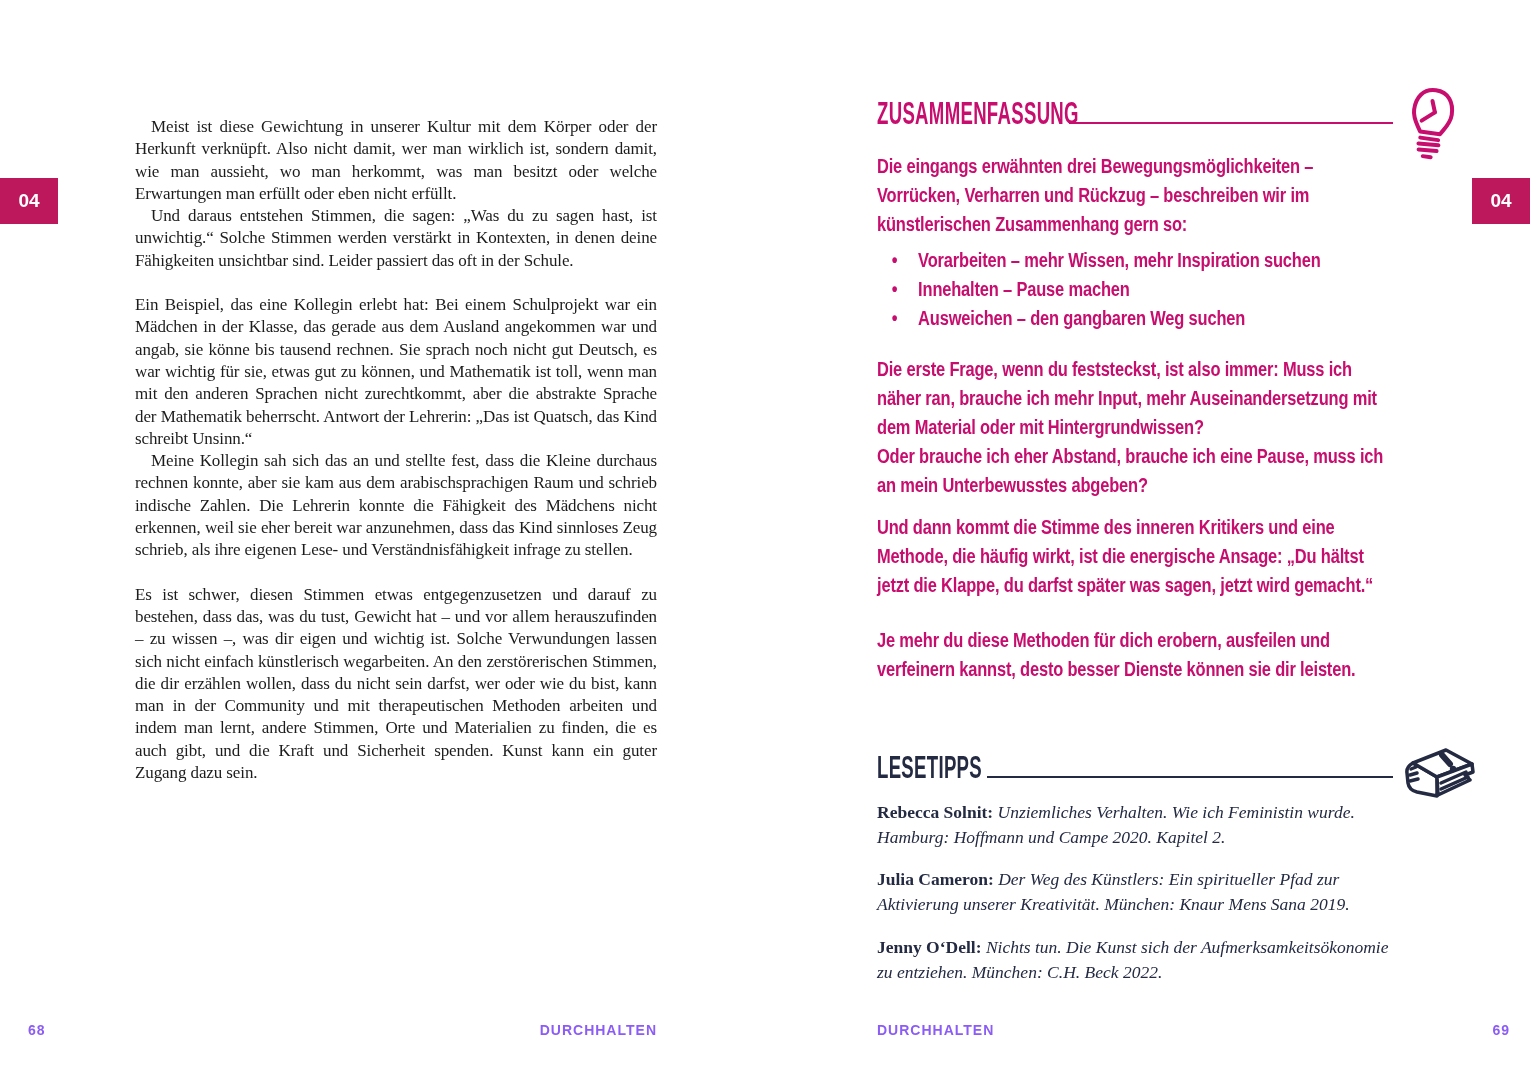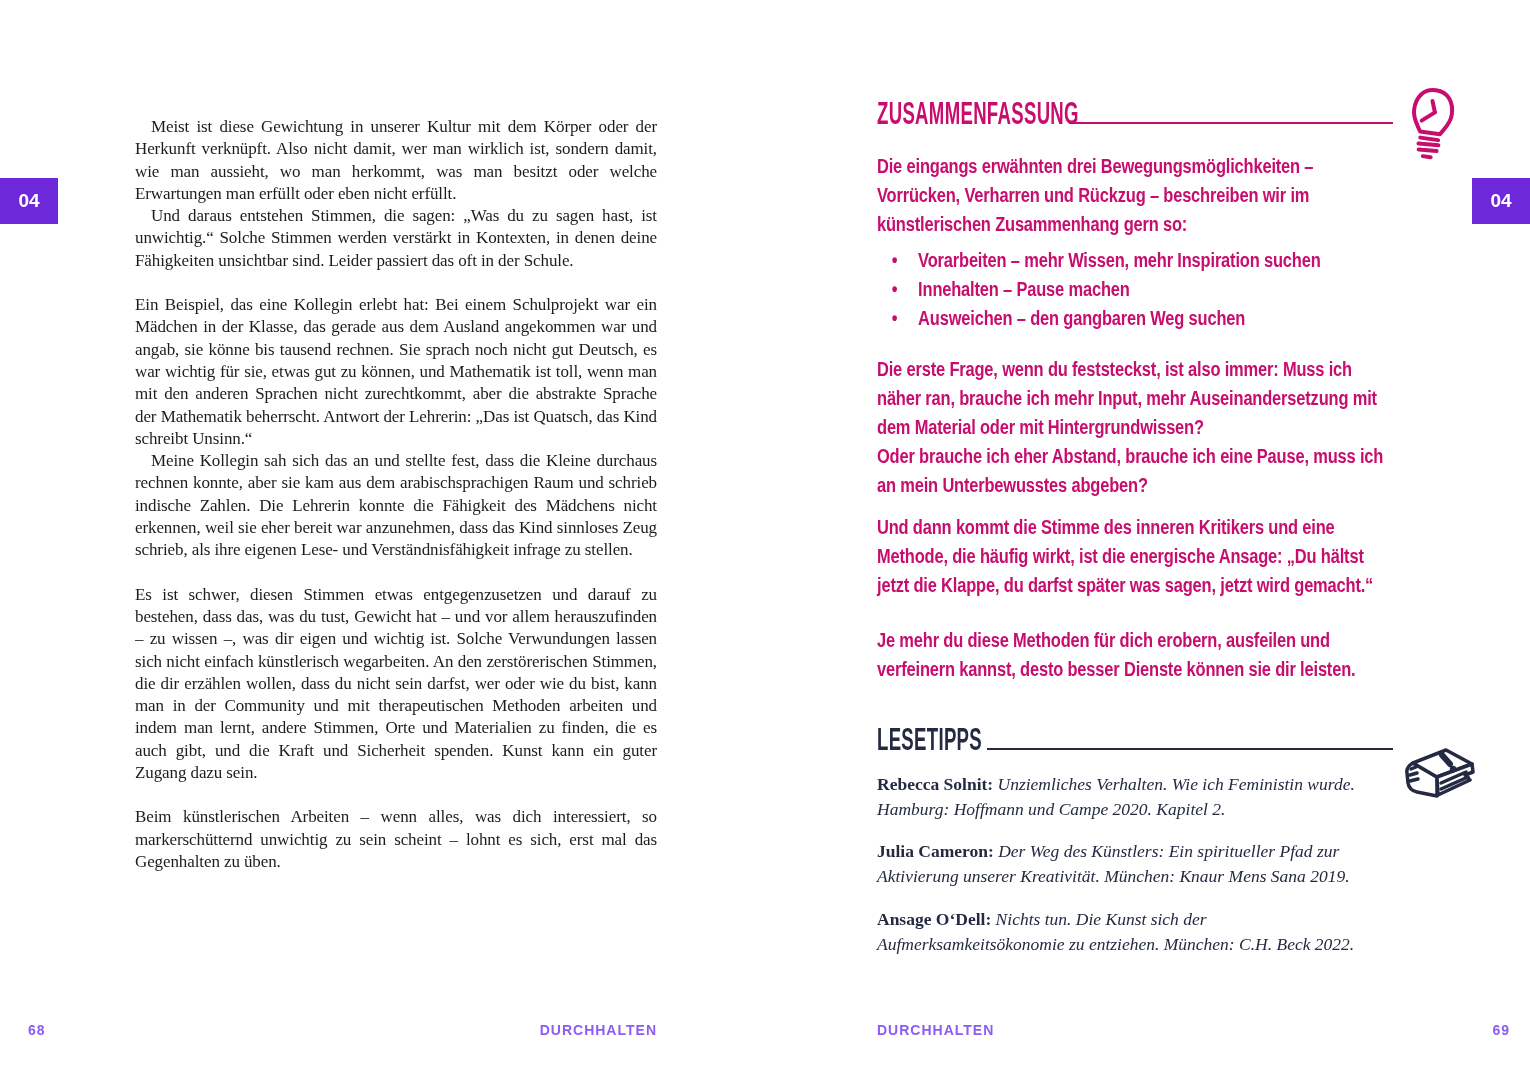--- a/index.html
+++ b/index.html
@@ -3,21 +3,21 @@
 <meta charset="utf-8">
 <style>
   html,body{margin:0;padding:0;}
   body{
     width:1530px;height:1080px;background:#ffffff;position:relative;
     font-family:"Liberation Serif",serif;overflow:hidden;
     -webkit-font-smoothing:antialiased;
   }
   
   .tab{
-    position:absolute;width:58px;height:46px;background:#6d28d9;color:#fff;
+    position:absolute;width:58px;height:46px;background:#be185d;color:#fff;
     display:flex;align-items:center;justify-content:center;
     font-family:"Liberation Sans",sans-serif;font-weight:bold;font-size:19px;
   }
   .tab-left{left:0;top:178px;}
   .tab-right{right:0;top:178px;}
 
   
   .left-col{
     position:absolute;left:135px;top:116px;width:522px;
     font-size:17px;line-height:22.3px;color:#1C1C1C;text-align:justify;
@@ -52,21 +52,21 @@
   .cond p{margin:0;}
   .p-intro{margin-top:24px !important;}
   .p-q1{margin-top:22px !important;}
   .p-q3{margin-top:13px !important;}
   .p-q4{margin-top:26px !important;}
   ul.blist{list-style:none;margin:7px 0 0 0;padding:0;}
   ul.blist li{position:relative;padding-left:50px;line-height:29px;margin:0;}
   ul.blist li .dot{position:absolute;left:18px;top:0;}
 
   
-  .tips{margin-top:40px;}
+  .tips{margin-top:68px;}
   .entries{margin-top:17px;color:#232A42;font-size:17.5px;line-height:25px;font-family:Liberation Serif, serif;}
   .entry{margin-bottom:14px;}
   .entry .auth{font-weight:bold;}
   .entry .ttl{font-style:italic;}
 
   
   .icon-bulb{position:absolute;left:1406px;top:86px;}
   .icon-book{position:absolute;left:1400px;top:742px;}
 
   
@@ -89,21 +89,20 @@
 <div class="tab tab-right">
   <span>04</span>
 </div>
 
 <div class="left-col">
   <p class="ind">Meist ist diese Gewichtung in unserer Kultur mit dem Körper oder der Herkunft verknüpft. Also nicht damit, wer man wirklich ist, sondern damit, wie man aussieht, wo man herkommt, was man besitzt oder welche Erwartungen man erfüllt oder eben nicht erfüllt.</p>
   <p class="ind">Und daraus entstehen Stimmen, die sagen: „Was du zu sagen hast, ist unwichtig.“ Solche Stimmen werden verstärkt in Kontexten, in denen deine Fähigkeiten unsichtbar sind. Leider passiert das oft in der Schule.</p>
   <p class="gap">Ein Beispiel, das eine Kollegin erlebt hat: Bei einem Schulprojekt war ein Mädchen in der Klasse, das gerade aus dem Ausland angekommen war und angab, sie könne bis tausend rechnen. Sie sprach noch nicht gut Deutsch, es war wichtig für sie, etwas gut zu können, und Mathematik ist toll, wenn man mit den anderen Sprachen nicht zurechtkommt, aber die abstrakte Sprache der Mathematik beherrscht. Antwort der Lehrerin: „Das ist Quatsch, das Kind schreibt Unsinn.“</p>
   <p class="ind">Meine Kollegin sah sich das an und stellte fest, dass die Kleine durchaus rechnen konnte, aber sie kam aus dem arabischsprachigen Raum und schrieb indische Zahlen. Die Lehrerin konnte die Fähigkeit des Mädchens nicht erkennen, weil sie eher bereit war anzunehmen, dass das Kind sinnloses Zeug schrieb, als ihre eigenen Lese- und Verständnisfähigkeit infrage zu stellen.</p>
   <p class="gap">Es ist schwer, diesen Stimmen etwas entgegenzusetzen und darauf zu bestehen, dass das, was du tust, Gewicht hat – und vor allem herauszufinden – zu wissen –, was dir eigen und wichtig ist. Solche Verwundungen lassen sich nicht einfach künstlerisch wegarbeiten. An den zerstörerischen Stimmen, die dir erzählen wollen, dass du nicht sein darfst, wer oder wie du bist, kann man in der Community und mit therapeutischen Methoden arbeiten und indem man lernt, andere Stimmen, Orte und Materialien zu finden, die es auch gibt, und die Kraft und Sicherheit spenden. Kunst kann ein guter Zugang dazu sein.</p>
-  <p class="gap">Beim künstlerischen Arbeiten – wenn alles, was dich interessiert, so markerschütternd unwichtig zu sein scheint – lohnt es sich, erst mal das Gegenhalten zu üben.</p>
 </div>
 
 <div class="right-col">
 
   <div class="heading-row mag-h">
     <div class="hw hw-z"><span>ZUSAMMENFASSUNG</span></div>
     <div class="rule"></div>
   </div>
 
   <div class="cond mag">
@@ -127,21 +126,21 @@
     <div class="entries">
       <p class="entry">
         <span class="auth">Rebecca Solnit:</span>
         <span class="ttl">Unziemliches Verhalten. Wie ich Feministin wurde. Hamburg: Hoffmann und Campe 2020. Kapitel 2.</span>
       </p>
       <p class="entry">
         <span class="auth">Julia Cameron:</span>
         <span class="ttl">Der Weg des Künstlers: Ein spiritueller Pfad zur Aktivierung unserer Kreativität. München: Knaur Mens Sana 2019.</span>
       </p>
       <p class="entry">
-        <span class="auth">Ansage O‘Dell:</span>
+        <span class="auth">Jenny O‘Dell:</span>
         <span class="ttl">Nichts tun. Die Kunst sich der Aufmerksamkeitsökonomie zu entziehen. München: C.H. Beck 2022.</span>
       </p>
     </div>
   </div>
 </div>
 
 <svg class="icon-bulb" width="50" height="82" viewBox="0 0 50 82">
   <g transform="rotate(8 25 40)" stroke="#C70D6E" stroke-width="4" fill="none" stroke-linecap="round" stroke-linejoin="round">
     <path d="M25,4 C12,4 6,14 6,26 C6,35 11,40 15,47 L35,47 C39,40 44,35 44,26 C44,14 38,4 25,4 Z"></path>
     <path d="M15,36 L27,26"></path>

